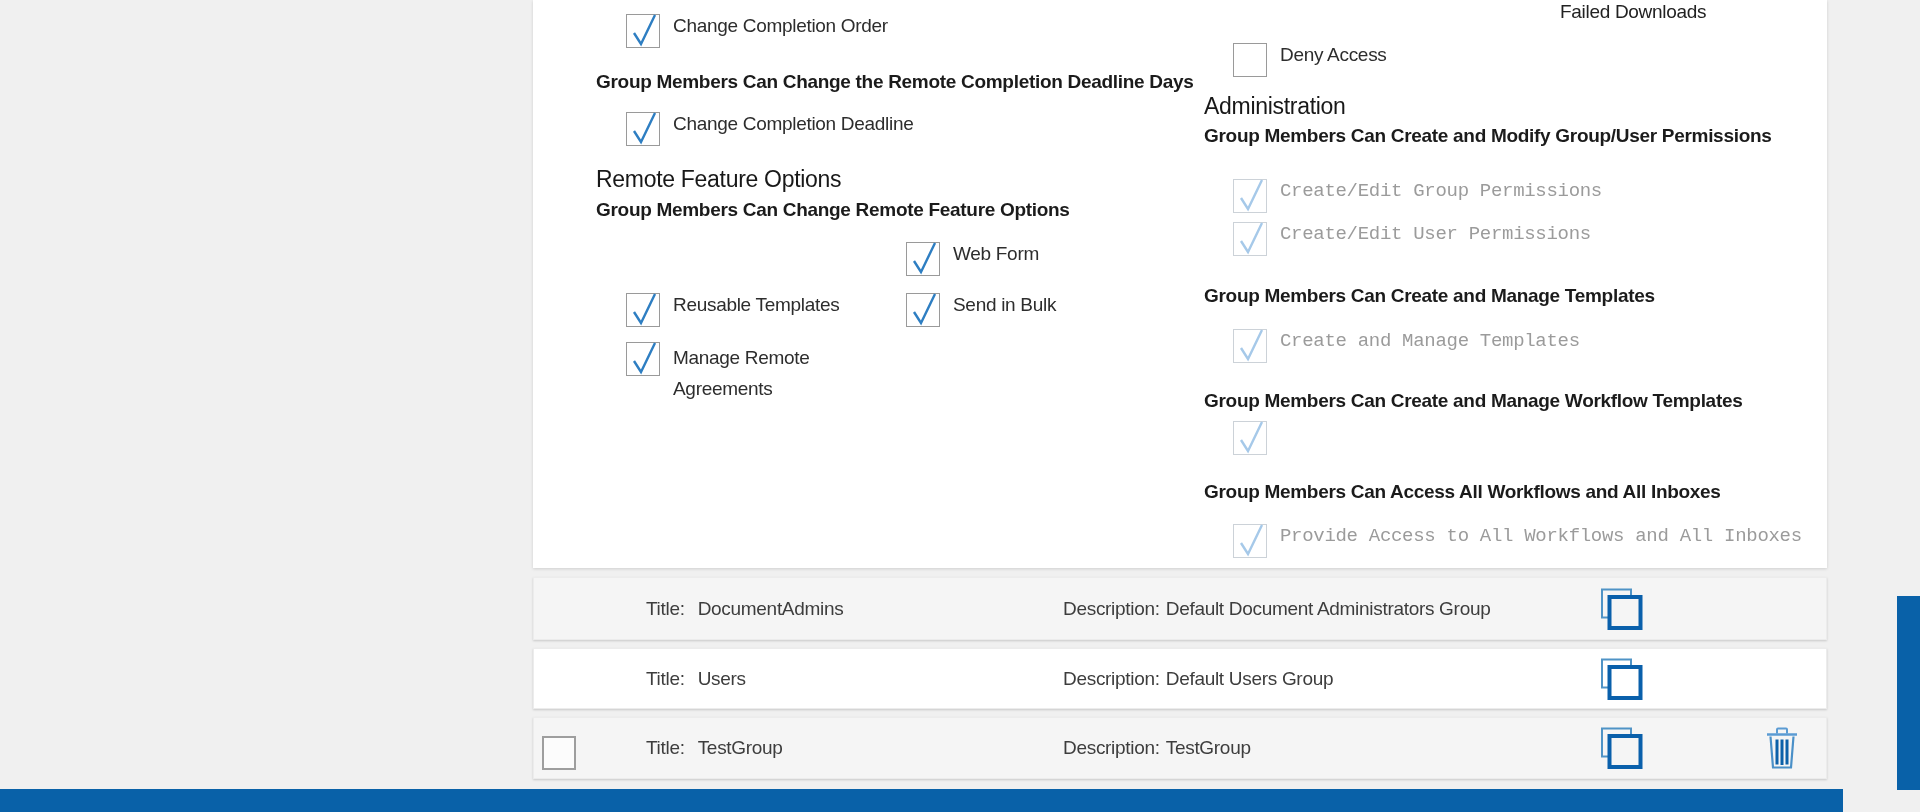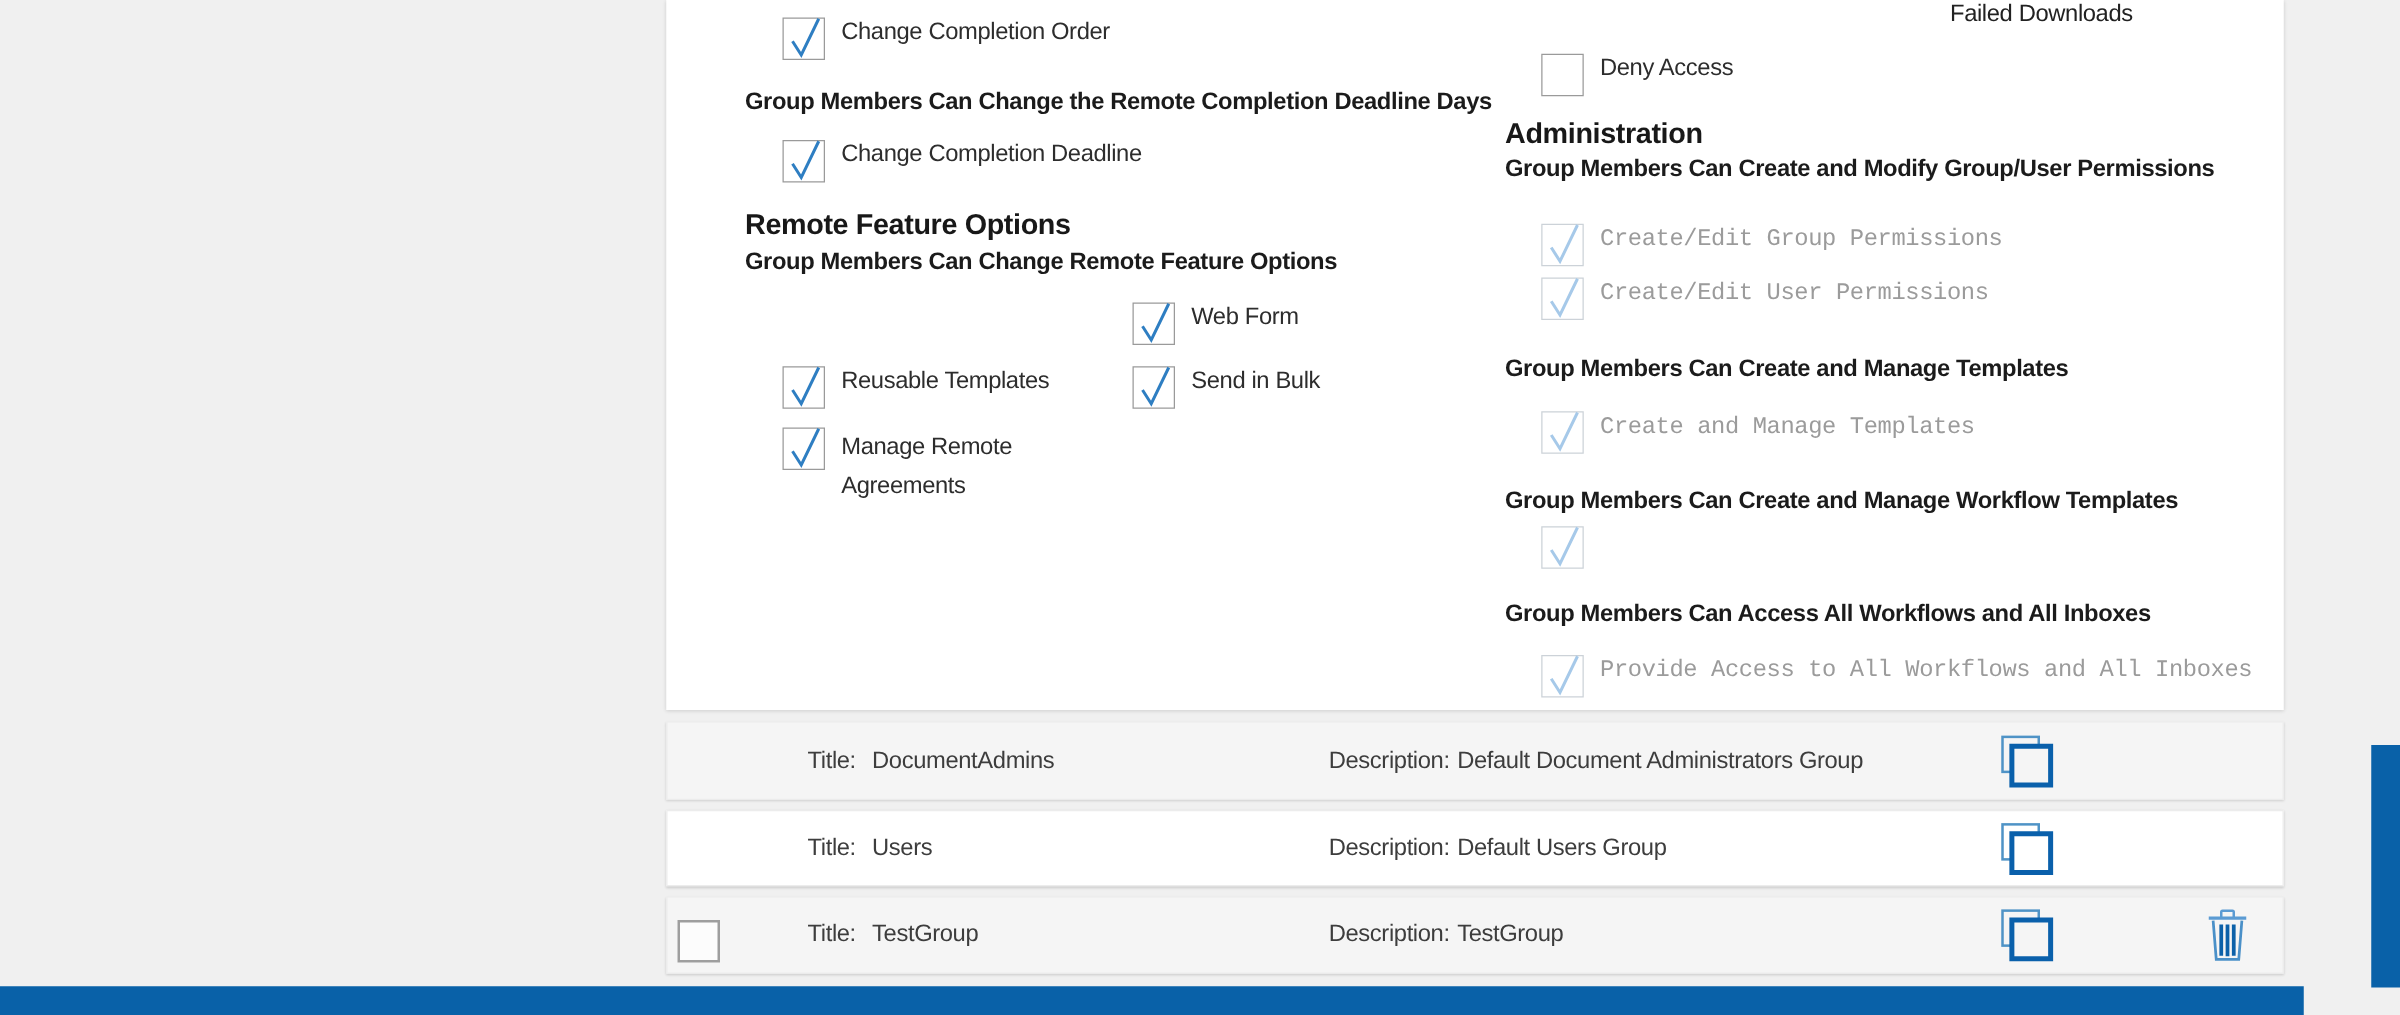--- a/index.html
+++ b/index.html
@@ -6,21 +6,21 @@
   html,body { background:#f0f0f0; }
   body { font-family:"Liberation Sans", sans-serif; }
   .screen { position:relative; width:1920px; height:812px; background:var(--page-bg,#f0f0f0); overflow:hidden; }
   .abs { position:absolute; }
 
   .panel { left:533px; top:0; width:1294px; height:568px; background:#ffffff;
            box-shadow:0 1px 3px rgba(0,0,0,.14); }
 
   .subhead { font-size:19px; font-weight:bold; color:#1b1b1b; line-height:24px;
              white-space:nowrap; letter-spacing:-0.3px; }
-  .section { font-size:23px; font-weight:bold; color:#181818; line-height:28px;
+  .section { font-size:23px; font-weight:normal; color:#181818; line-height:28px;
              white-space:nowrap; letter-spacing:-0.3px; }
   .plain   { font-size:19px; color:#222; line-height:24px; white-space:nowrap; letter-spacing:-0.3px; }
 
   .cbrow { display:flex; align-items:flex-start; gap:13px; position:absolute; }
   .cbrow.top-align { align-items:flex-start; }
   .cb { width:34px; height:34px; border:1.5px solid #9a9a9a; background:#fff;
         flex:0 0 auto; position:relative; display:inline-block; cursor:pointer; }
   .cb svg { position:absolute; left:1px; top:-3px; width:32px; height:38px;
             overflow:visible; display:none; }
   .cb.checked svg { display:block; }

